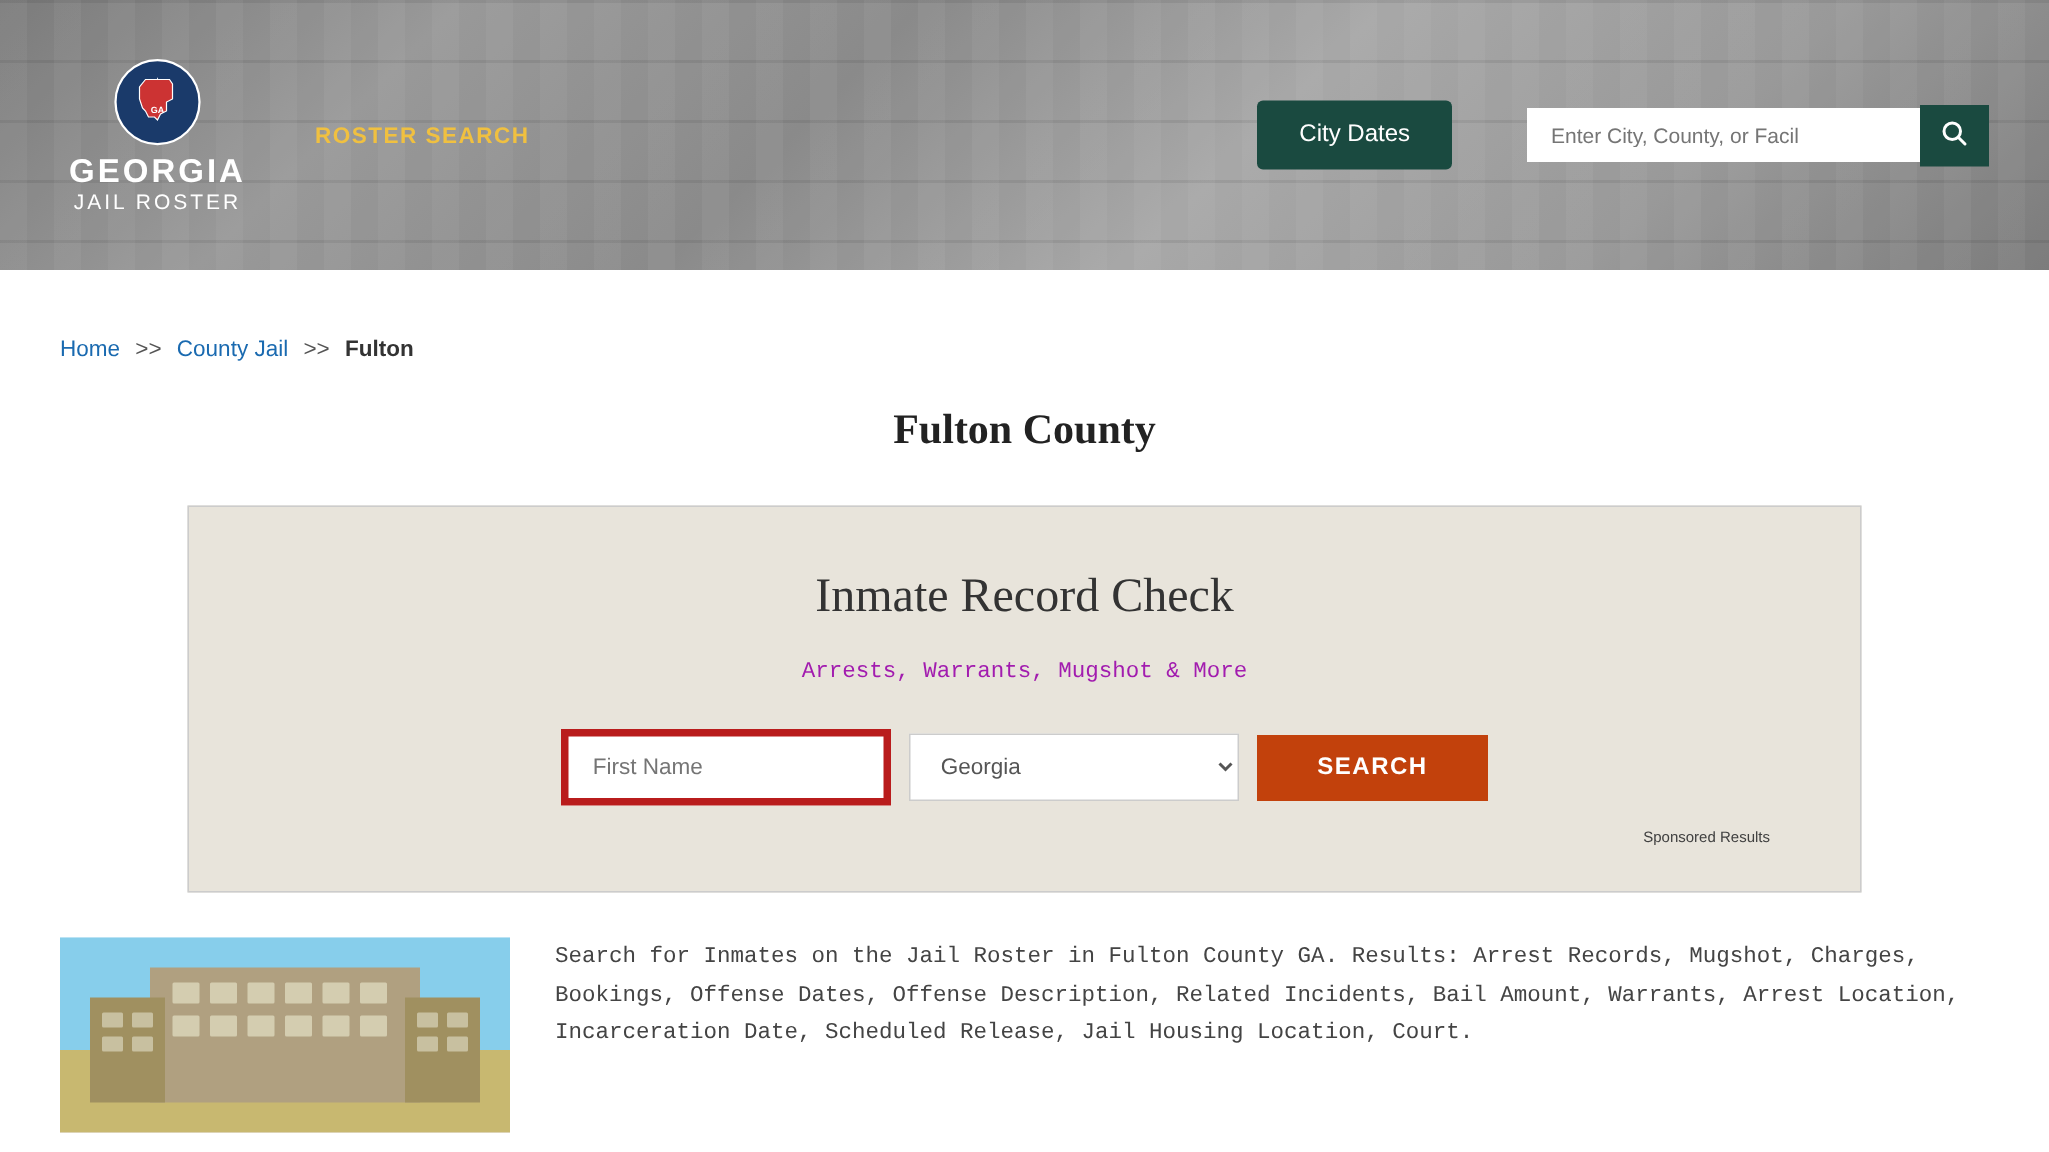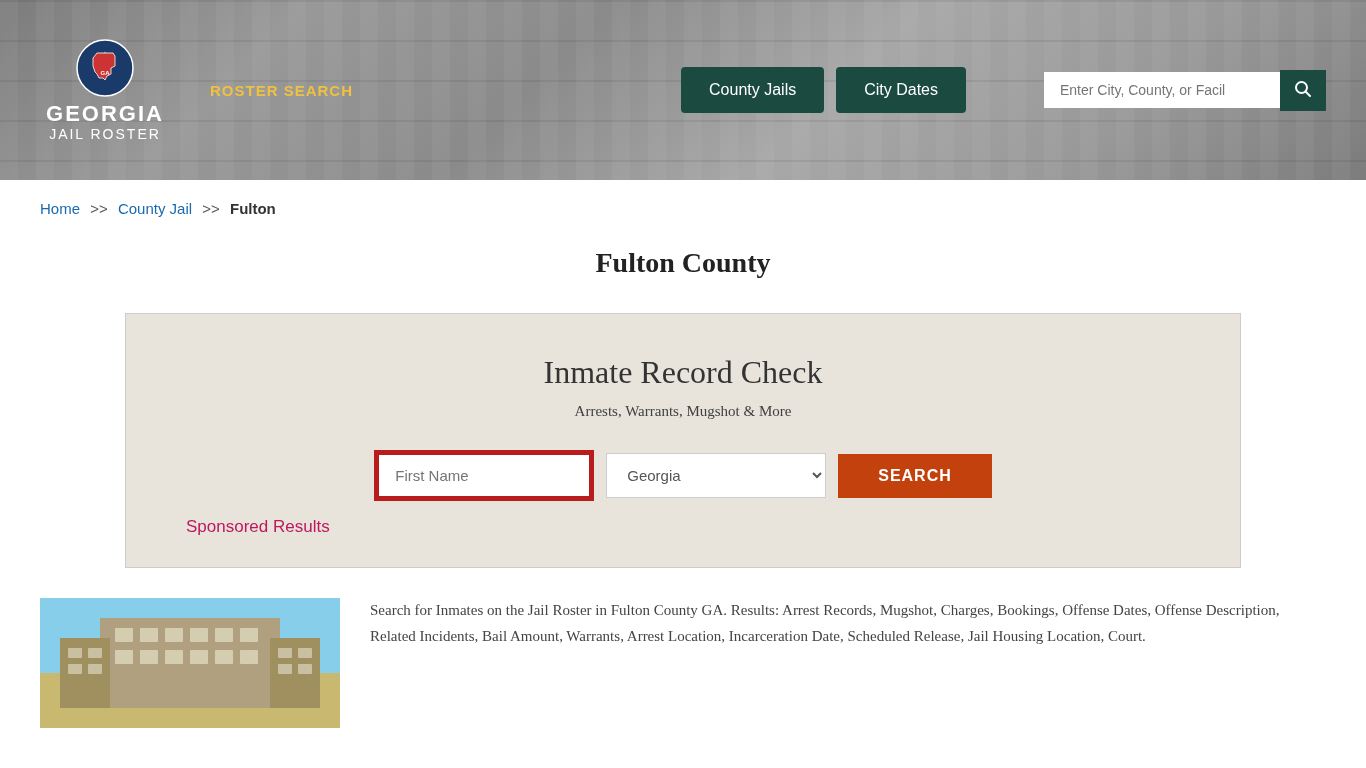--- a/index.html
+++ b/index.html
@@ -97,43 +97,43 @@
       white-space: nowrap;
     }
     .header-search-area {
       display: flex;
       align-items: center;
       margin-left: 10px;
     }
     .header-search-input {
       padding: 10px 16px;
       font-size: 14px;
-      width: 236px;
+      width: 262px;
       border: none;
       outline: none;
       font-family: Arial, sans-serif;
       color: #999;
-      margin-left: 28px;
     }
     .header-search-btn {
       background: #1a4a40;
       border: none;
       padding: 10px 14px;
       cursor: pointer;
       color: #fff;
       font-size: 16px;
       height: 41px;
     }
 
     
     .breadcrumb {
       padding: 20px 40px;
       font-size: 15px;
       font-family: Arial, sans-serif;
       color: #555;
+      margin-top: 24px;
     }
     .breadcrumb a {
       color: #1a6ab0;
       text-decoration: none;
     }
     .breadcrumb-sep {
       margin: 0 6px;
       color: #555;
     }
     .breadcrumb-current {
@@ -158,27 +158,27 @@
       margin: 0 125px 30px;
       background: #e8e4db;
       border: 1px solid #ccc;
       padding: 40px 60px 30px;
       text-align: center;
     }
     .record-check-title {
       font-size: 32px;
       font-family: Georgia, serif;
       color: #333;
-      margin-bottom: 12px;
+      margin-bottom: 24px;
       font-weight: normal;
     }
     .record-check-subtitle {
       font-size: 15px;
-      color: #404040;
-      font-family: Liberation Serif, serif;
+      color: #a21caf;
+      font-family: Liberation Mono, monospace;
       margin-bottom: 30px;
     }
     .record-check-form {
       display: flex;
       gap: 12px;
       align-items: center;
       justify-content: center;
       margin-bottom: 16px;
     }
     .form-input {
@@ -205,23 +205,23 @@
       color: #fff;
       border: none;
       padding: 13px 40px;
       font-size: 16px;
       font-family: Arial, sans-serif;
       letter-spacing: 1px;
       font-weight: bold;
       cursor: pointer;
     }
     .sponsored-results {
-      text-align: left;
-      font-size: 17px;
-      color: #be185d;
+      text-align: right;
+      font-size: 10px;
+      color: #404040;
       font-family: Arial, sans-serif;
       margin-top: 8px;
     }
 
     
     .bottom-section {
       display: flex;
       gap: 30px;
       padding: 0 40px 40px;
     }
@@ -229,21 +229,21 @@
       width: 300px;
       min-width: 300px;
       height: 130px;
       background: linear-gradient(180deg, #87CEEB 0%, #87CEEB 40%, #d0c090 40%, #c0b080 100%);
       position: relative;
       overflow: hidden;
       flex-shrink: 0;
     }
     .bottom-text {
       font-size: 15px;
-      font-family: Liberation Serif, serif;
+      font-family: Liberation Mono, monospace;
       color: #444;
       line-height: 1.7;
       flex: 1;
     }
   </style>
 </head>
 <body>
 
 <header class="header">
   <div class="header-bg"></div>
@@ -261,21 +261,20 @@
       </div>
       <div class="logo-text-main">GEORGIA</div>
       <div class="logo-text-sub">JAIL ROSTER</div>
     </div>
 
     <div class="nav-area">
       <a class="roster-search-link">ROSTER SEARCH</a>
     </div>
 
     <div class="header-buttons">
-      <button class="header-btn">County Jails</button>
       <button class="header-btn">City Dates</button>
     </div>
 
     <div class="header-search-area">
       <input class="header-search-input" type="text" placeholder="Enter City, County, or Facil" style="">
       <button class="header-search-btn">
         <svg width="18" height="18" viewBox="0 0 18 18" fill="none">
           <circle cx="7.5" cy="7.5" r="5.5" stroke="white" stroke-width="2"></circle>
           <line x1="11.5" y1="11.5" x2="16" y2="16" stroke="white" stroke-width="2" stroke-linecap="round"></line>
         </svg>

